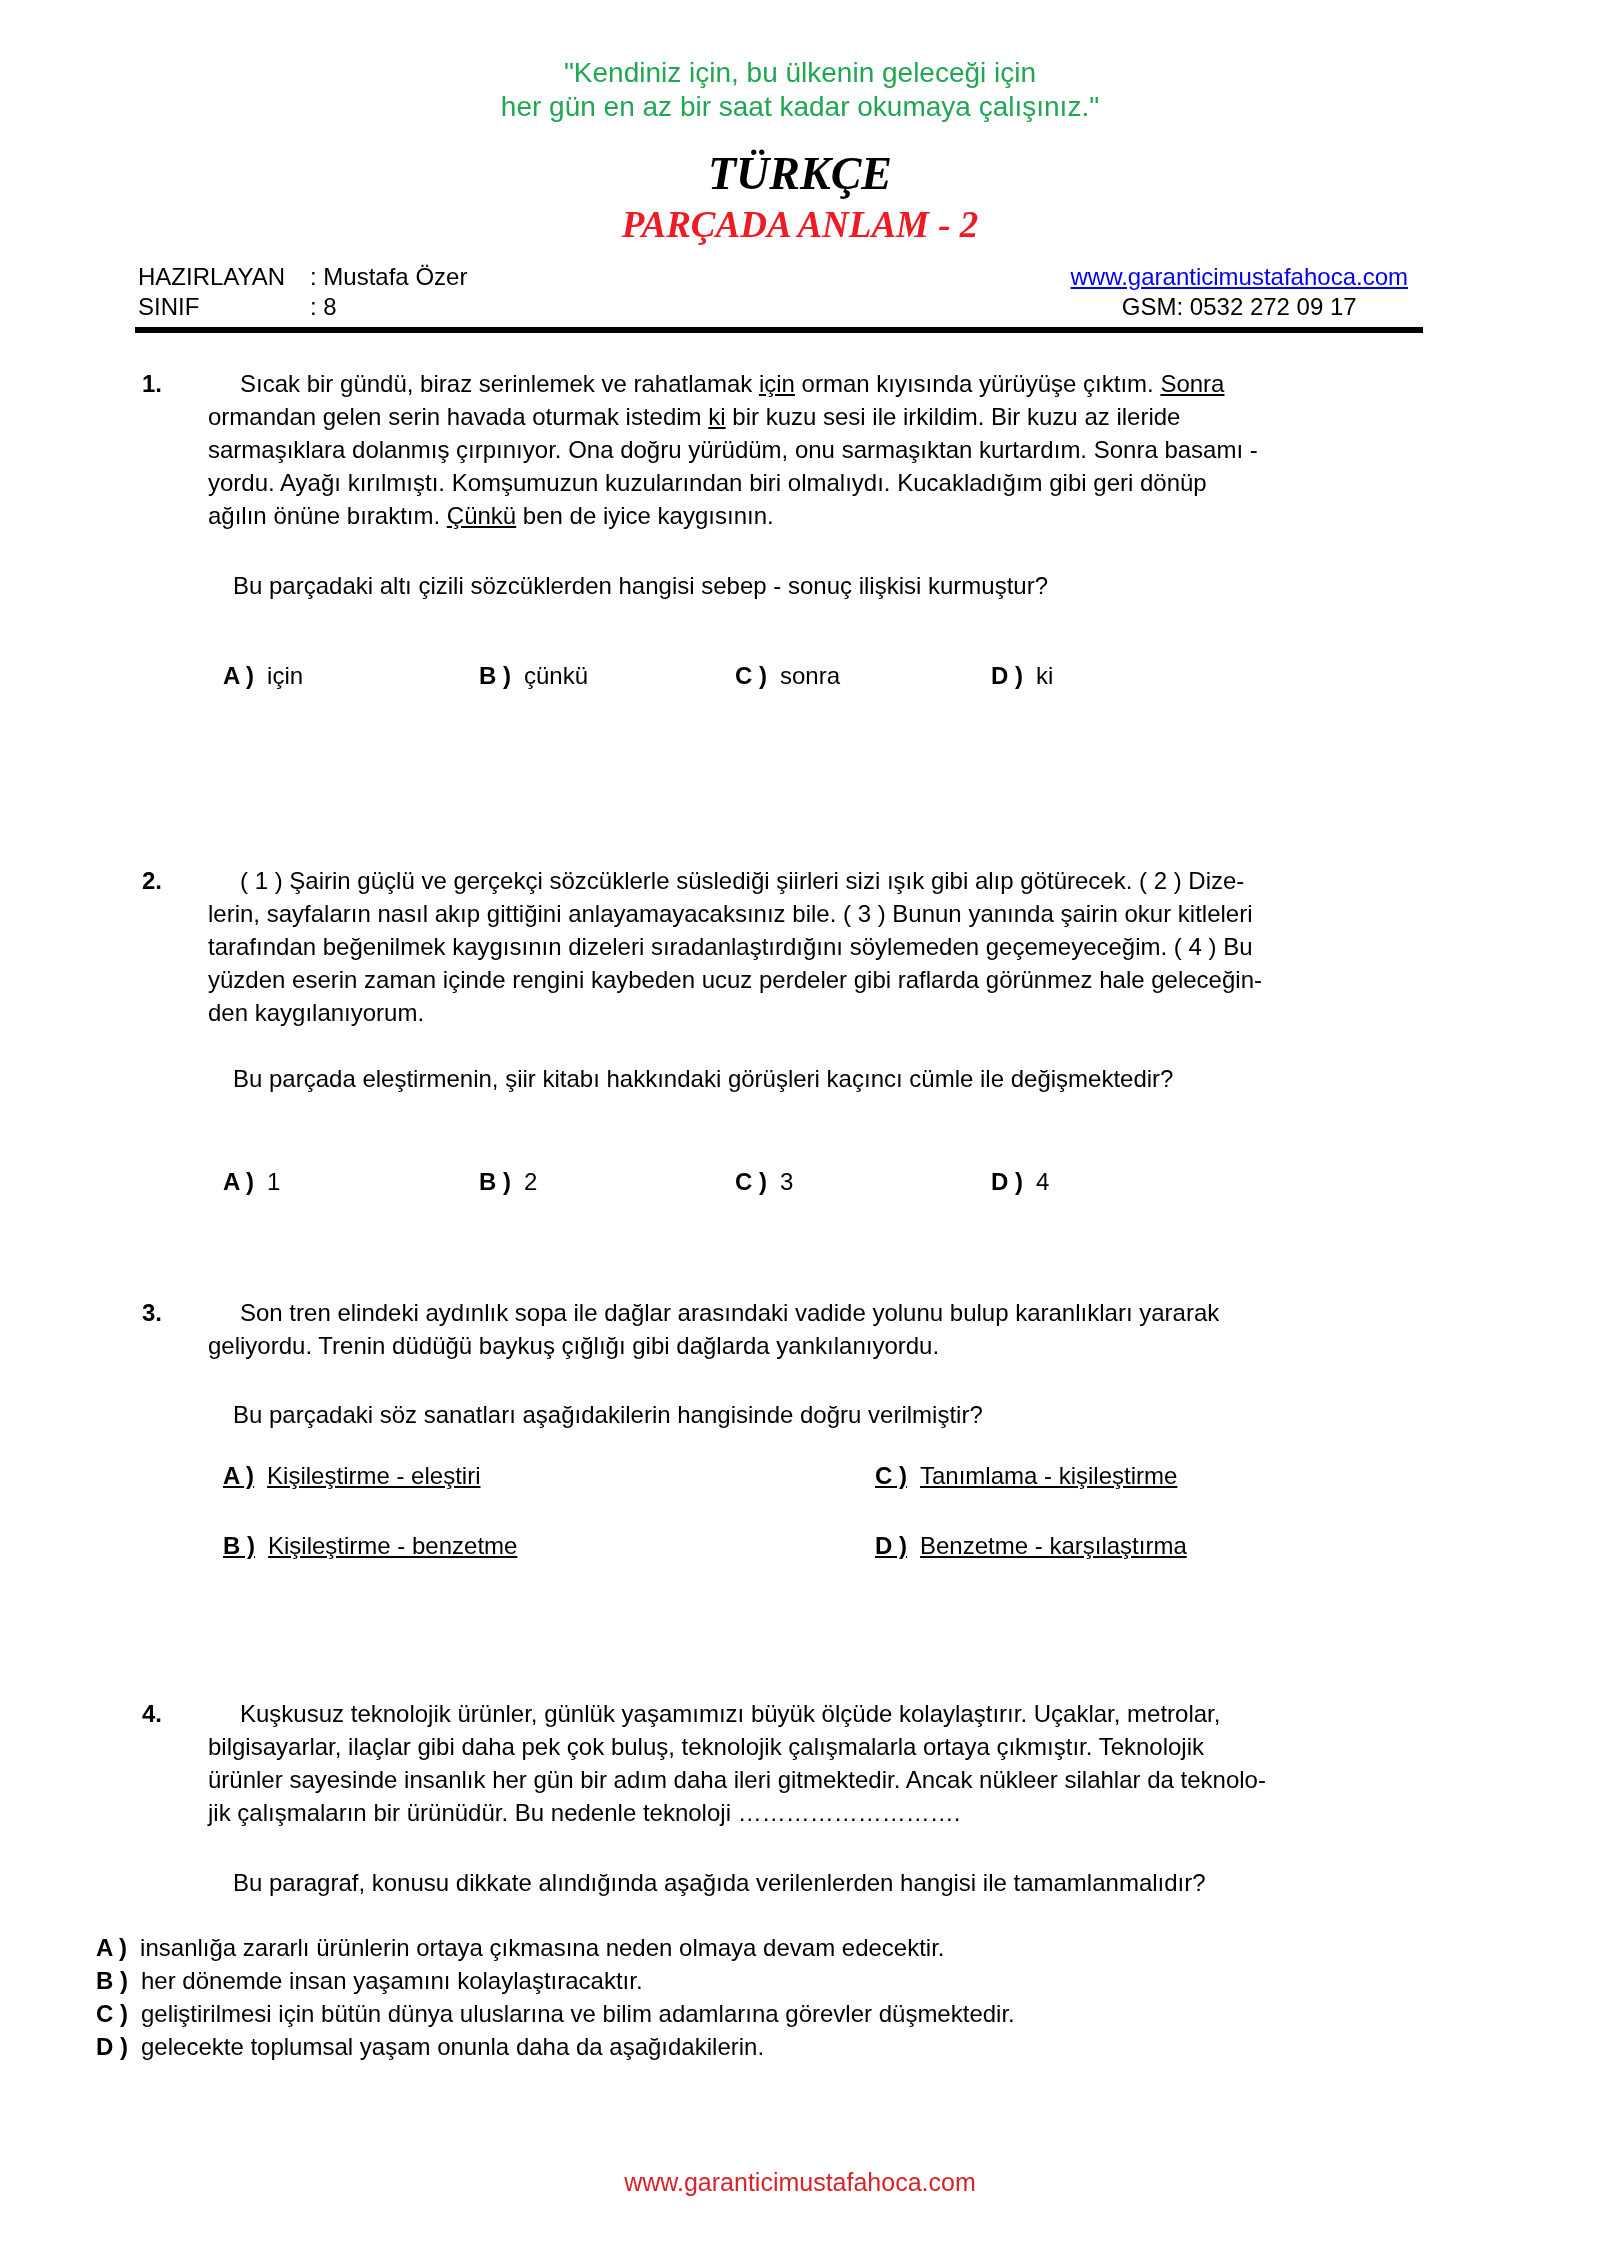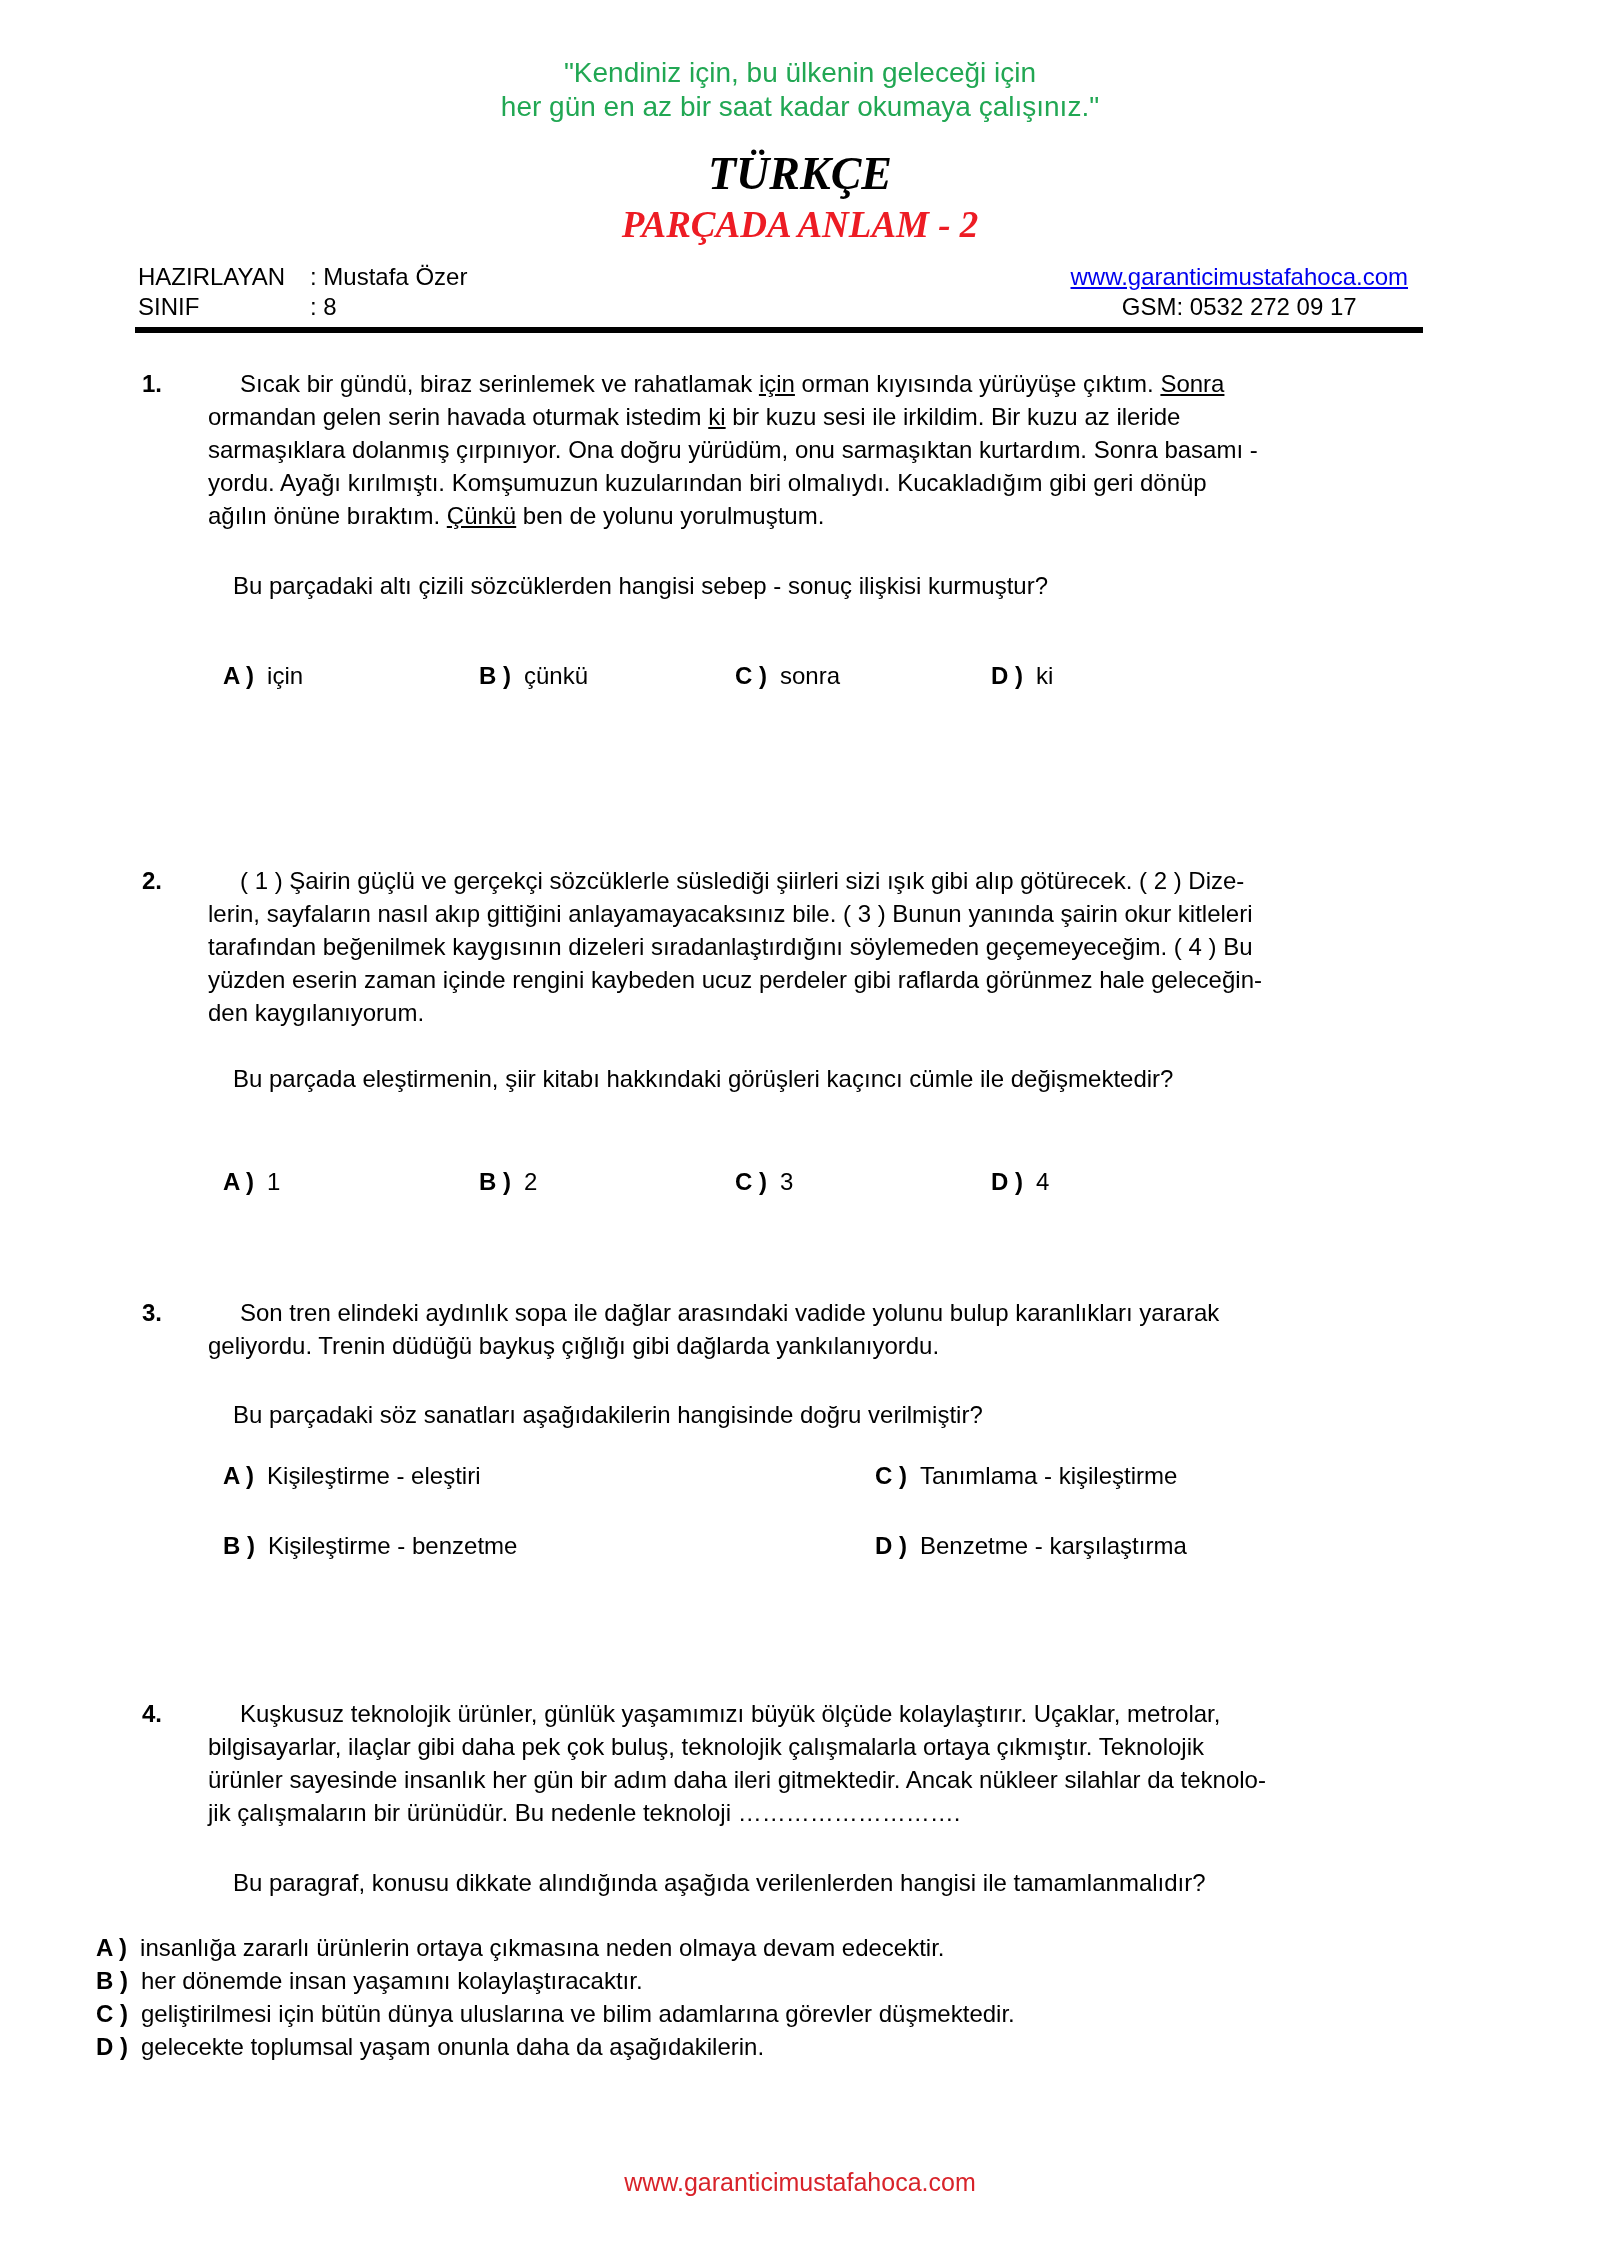--- a/index.html
+++ b/index.html
@@ -46,21 +46,21 @@
   .opts-list .opt { display: block; }
 
   .q1 { margin-top: 34px; }
   .q1 .prompt { margin-top: 37px; }
   .q1 .opts-row { margin-top: 57px; }
   .q2 { margin-top: 172px; }
   .q2 .prompt { margin-top: 33px; }
   .q2 .opts-row { margin-top: 70px; }
   .q3 { margin-top: 98px; }
   .q3 .prompt { margin-top: 36px; }
-  .q3 .opts-grid { margin-top: 28px; }
+  .q3 .opts-grid { margin-top: 28px; text-decoration: underline; }
   .q4 { margin-top: 135px; }
   .q4 .prompt { margin-top: 37px; }
   .q4 .opts-list { margin-top: 32px; }
 
   .footer { position: absolute; top: 2168px; left: 0; width: 100%; text-align: center; color: #D8232A; font-size: 25px; }
 </style>
 </head>
 <body>
 
 <div class="page">
@@ -83,21 +83,21 @@
   </div>
 
   <div class="rule"></div>
 
   <section class="q q1">
     <div class="qnum">1.</div>
     <p class="passage"><span>Sıcak bir gündü, biraz serinlemek ve rahatlamak </span><span class="u">için</span><span> orman kıyısında yürüyüşe çıktım. </span><span class="u">Sonra</span><span>
 ormandan gelen serin havada oturmak istedim </span><span class="u">ki</span><span> bir kuzu sesi ile irkildim. Bir kuzu az ileride
 sarmaşıklara dolanmış çırpınıyor. Ona doğru yürüdüm, onu sarmaşıktan kurtardım. Sonra basamı -
 yordu. Ayağı kırılmıştı. Komşumuzun kuzularından biri olmalıydı. Kucakladığım gibi geri dönüp
-ağılın önüne bıraktım. </span><span class="u">Çünkü</span><span> ben de yolunu yorulmuştum.</span></p>
+ağılın önüne bıraktım. </span><span class="u">Çünkü</span><span> ben de iyice kaygısının.</span></p>
     <p class="prompt">Bu parçadaki altı çizili sözcüklerden hangisi sebep - sonuç ilişkisi kurmuştur?</p>
     <div class="opts-row">
       <div class="opt"><span class="letter">A )</span><span class="otext">için</span></div>
       <div class="opt"><span class="letter">B )</span><span class="otext">çünkü</span></div>
       <div class="opt"><span class="letter">C )</span><span class="otext">sonra</span></div>
       <div class="opt"><span class="letter">D )</span><span class="otext">ki</span></div>
     </div>
   </section>
 
   <section class="q q2">

